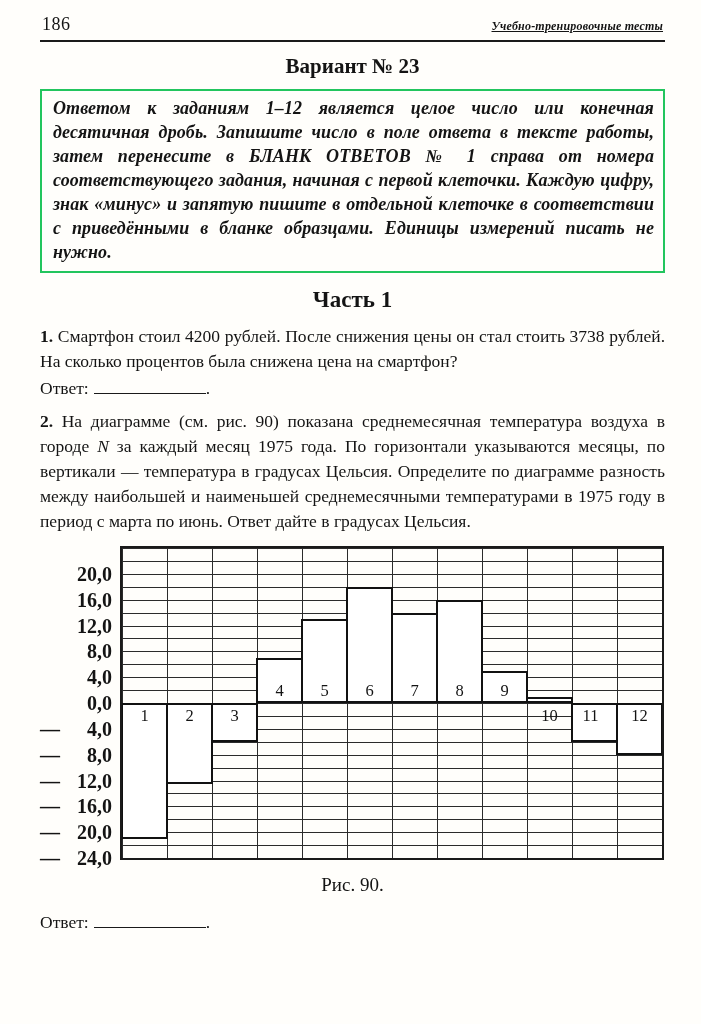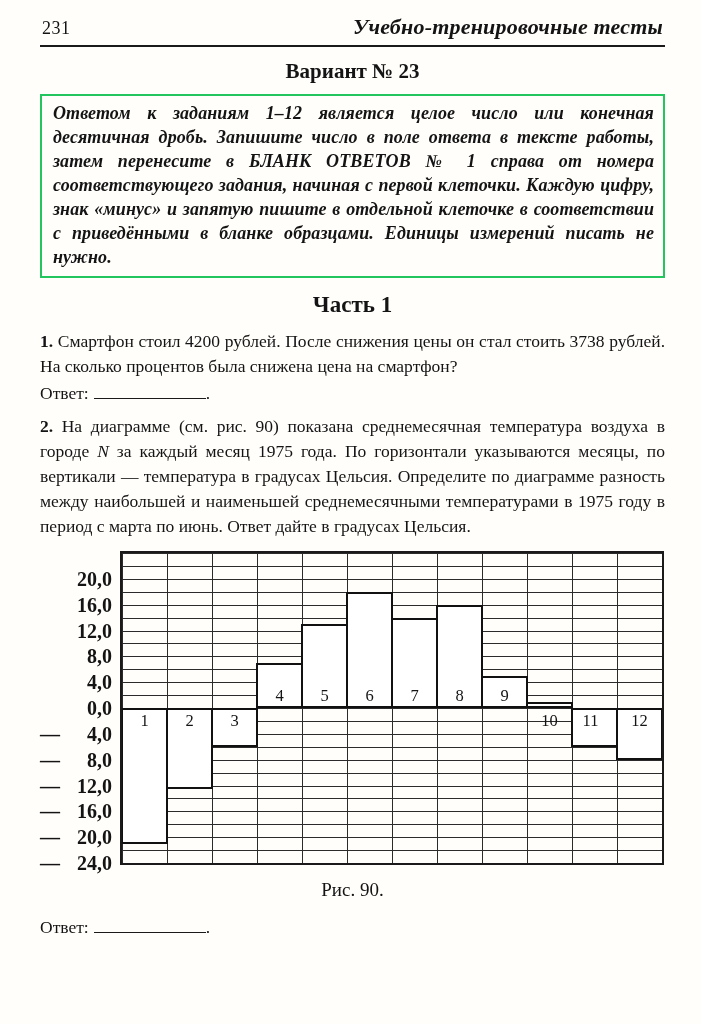--- a/index.html
+++ b/index.html
@@ -12,21 +12,21 @@
     color: #141414;
     font-family: "Liberation Serif", serif;
     overflow: hidden;
   }
   .page-header {
     display: flex; justify-content: space-between; align-items: baseline;
     border-bottom: 2px solid #1a1a1a;
     padding: 0 2px 5px 2px;
   }
   .page-number { font-size: 18px; letter-spacing: .5px; }
-  .running-header { font-size: 22px; font-weight: bold; font-style: italic; letter-spacing: .2px; }
+  .running-header { font-size: 12px; font-weight: bold; font-style: italic; letter-spacing: .2px; text-decoration: underline; }
   .variant-title { text-align: center; font-size: 21px; font-weight: bold; margin: 12px 0 10px; }
   .instruction-box { border: 2px solid #22c55e; padding: 5px 9px 7px 11px; }
   .instruction-text {
     margin: 0;
     font-size: 18px; font-weight: bold; font-style: italic;
     line-height: 24px; text-align: justify; letter-spacing: .1px;
   }
   .part-title { text-align: center; font-size: 23px; font-weight: bold; margin: 14px 0 11px; }
   .problem { margin-bottom: 6px; }
   .problem-text { margin: 0; font-size: 17.5px; line-height: 25px; text-align: justify; }
@@ -58,21 +58,21 @@
   .month-label { position: absolute; text-align: center; font-size: 16.5px; line-height: 20px; }
   .figure-caption { text-align: center; font-size: 19px; margin-top: 14px; }
   .final-answer { margin-top: 16px; }
 </style>
 </head>
 <body>
 
 <div class="page">
 
   <div class="page-header">
-    <span class="page-number">231</span>
+    <span class="page-number">186</span>
     <span class="running-header">Учебно-тренировочные тесты</span>
   </div>
 
   <div class="variant-title">Вариант № 23</div>
 
   <div class="instruction-box">
     <p class="instruction-text">Ответом к заданиям 1–12 является целое число или конечная десятичная дробь. Запишите число в поле ответа в тексте работы, затем перенесите в БЛАНК ОТВЕТОВ № 1 справа от номера соответствующего задания, начиная с первой клеточки. Каждую цифру, знак «минус» и запятую пишите в отдельной клеточке в соответствии с приведёнными в бланке образцами. Единицы измерений писать не нужно.</p>
   </div>
 
   <div class="part-title">Часть 1</div>

